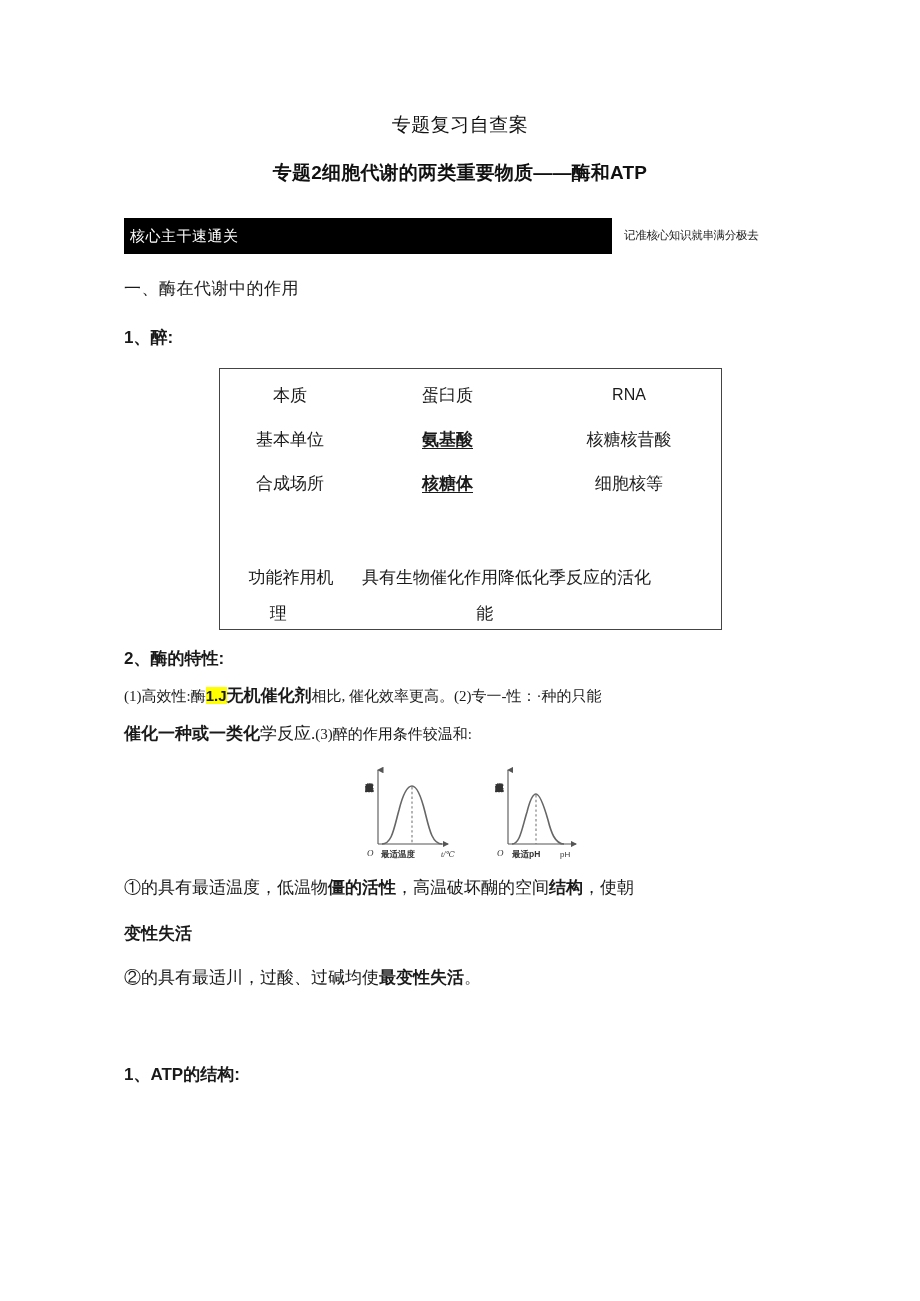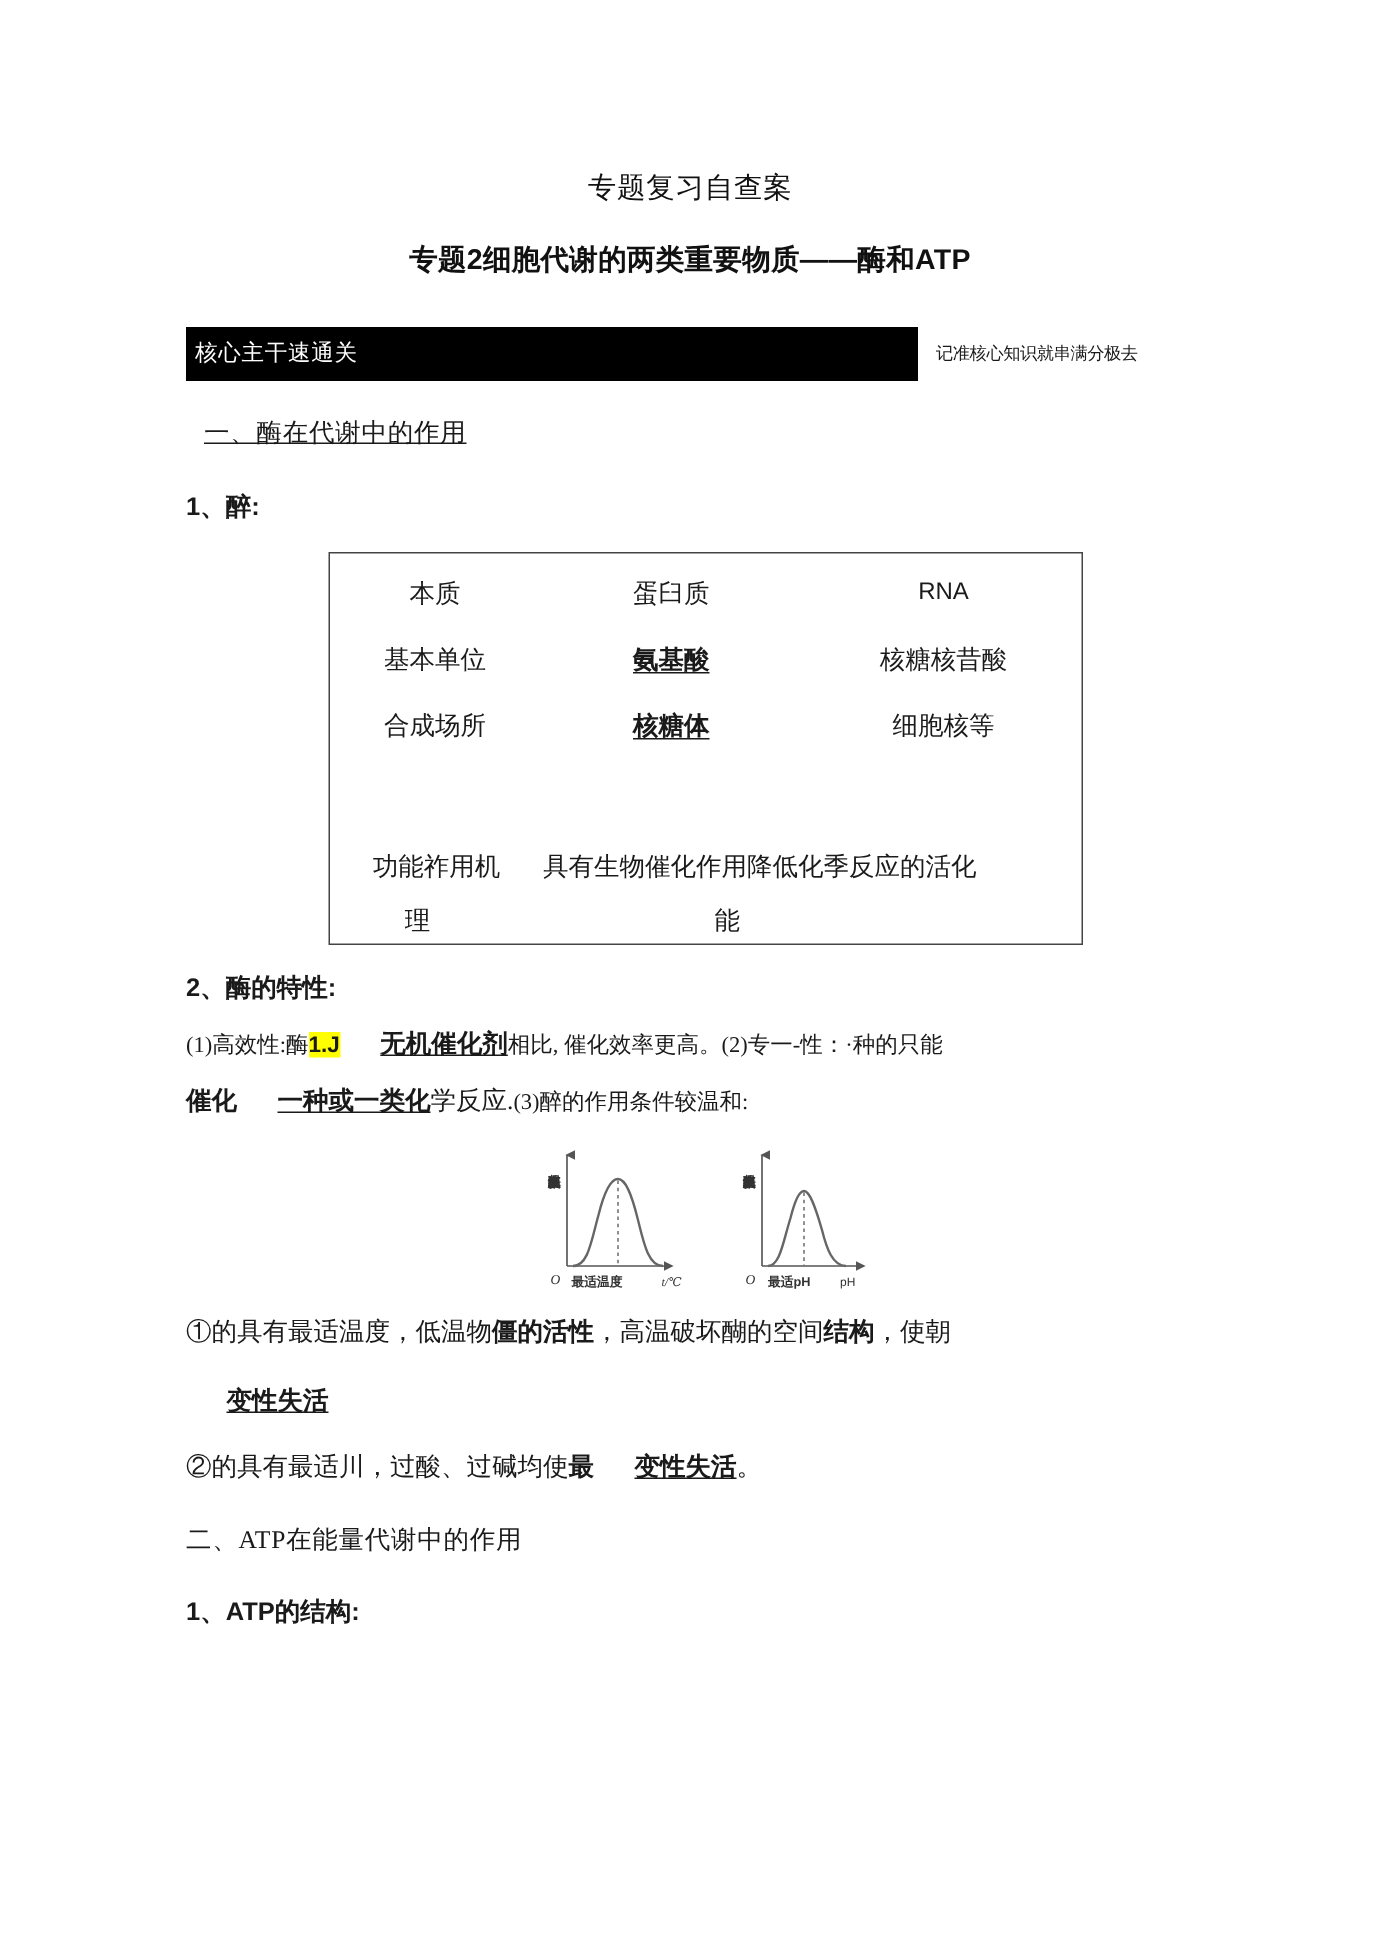--- a/index.html
+++ b/index.html
@@ -86,21 +86,21 @@
   }
   .heading-cn {
     font-family: "Liberation Serif", "DejaVu Serif", serif;
     letter-spacing: 0.5px;
   }
   .bold-sans {
     font-family: "Liberation Sans", "DejaVu Sans", sans-serif;
     font-weight: bold;
   }
 
-  #sec1-heading { left: 136px; top: 278px; text-decoration: underline; }
+  #sec1-heading { left: 124px; top: 278px; }
   #item1-enzyme { left: 124px; top: 327px; font-size: 17px; }
 
   
   .enz-table {
     position: absolute;
     left: 219px; top: 368px;
     width: 503px; height: 262px;
     border: 1.3px solid #444;
     box-sizing: border-box;
     background: #fff;
@@ -156,23 +156,21 @@
   #feat-line2 { left: 124px; top: 722px; }
 
   .hl {
     background: #ffff00;
     font-family: "Liberation Sans", "DejaVu Sans", sans-serif;
     font-weight: bold;
   }
   .u-sans-bold {
     font-family: "Liberation Sans", "DejaVu Sans", sans-serif;
     font-weight: bold;
-    text-decoration: underline;
     text-underline-offset: 2px;
-    padding-left: 27px;
   }
   .sm { font-size: 15px; }
 
   
   .charts {
     position: absolute;
     left: 336px; top: 766px;
     width: 250px; height: 96px;
   }
   .chart-svg { display: block; }
@@ -285,16 +283,15 @@
       </g>
     </svg>
   </div>
 
   <div class="para-line" id="post1"><span>①的具有最适温度，低温物</span><span class="bold-sans">僵的活性</span><span>，高温破坏醐的空间</span><span class="bold-sans">结构</span><span>，使朝</span></div>
 
   <div class="para-line" id="post1-cont"><span class="u-sans-bold">变性失活</span></div>
 
   <div class="para-line" id="post2"><span>②的具有最适川，过酸、过碱均使</span><span class="bold-sans">最</span><span class="u-sans-bold">变性失活</span><span>。</span></div>
 
-  <div class="txt heading-cn" id="sec2-heading">二、ATP在能量代谢中的作用</div>
   <div class="txt bold-sans" id="item1-atp">1、ATP的结构:</div>
 
 </div>
 
 </body></html>

